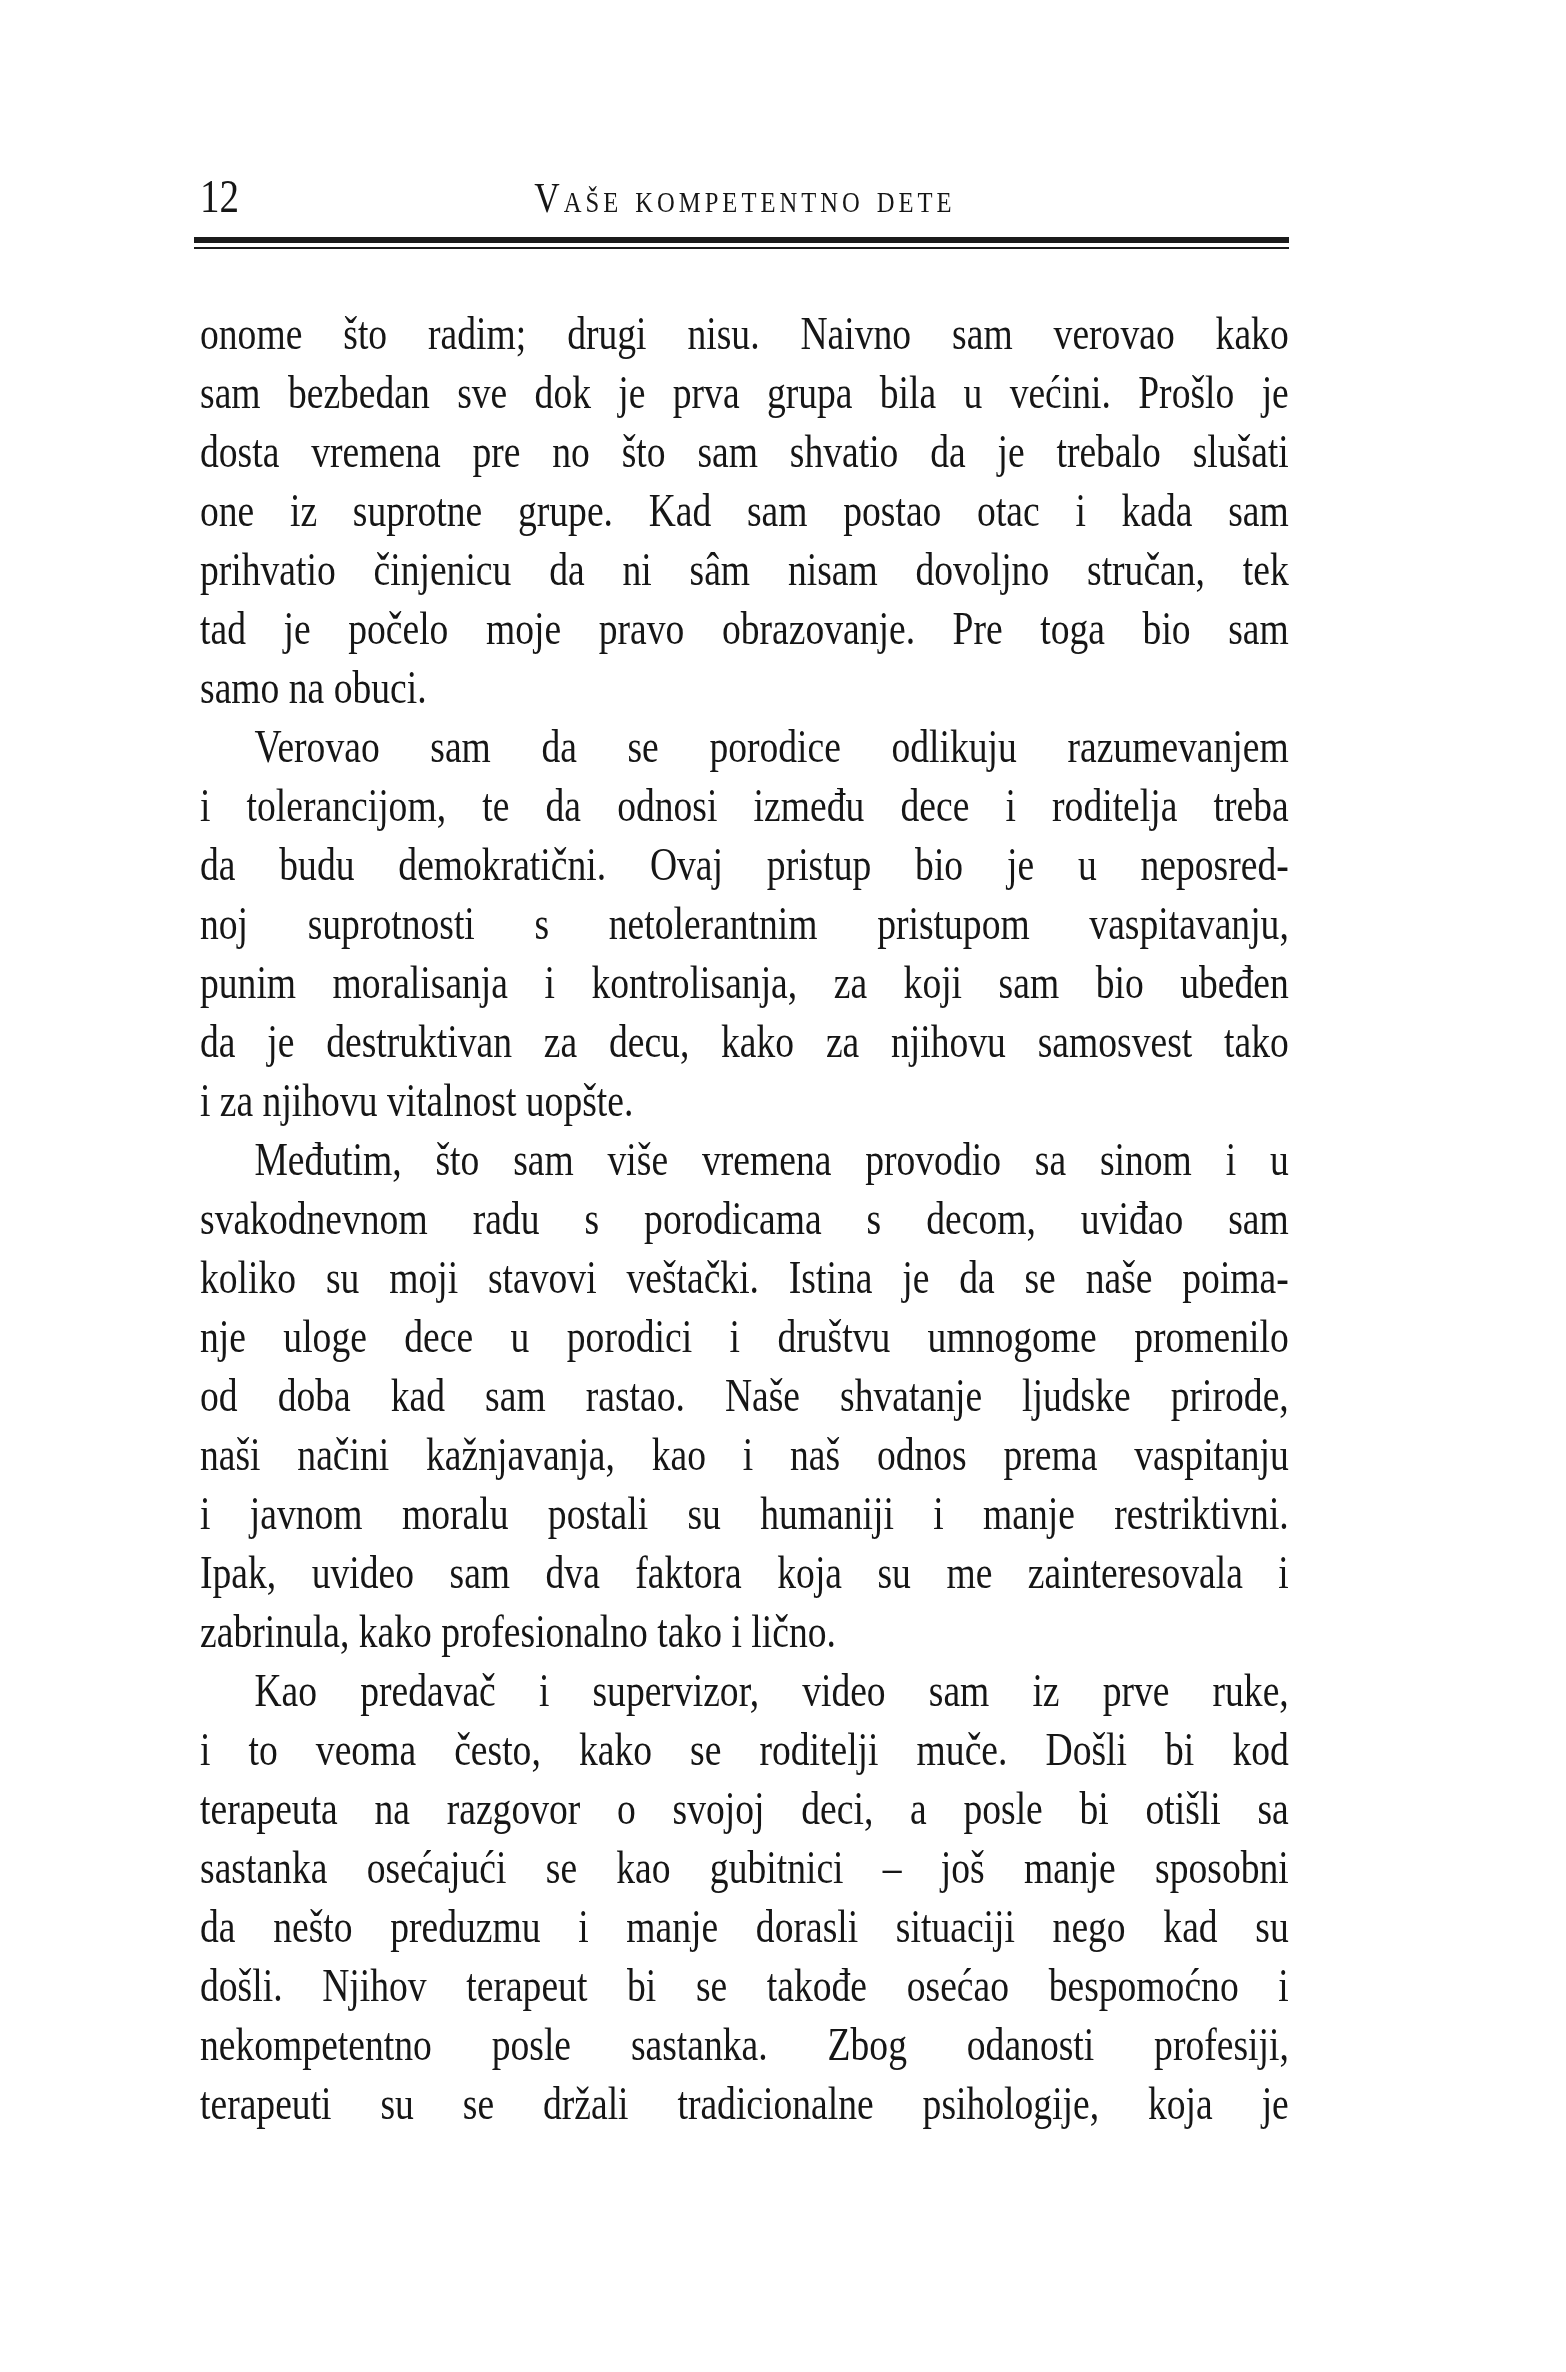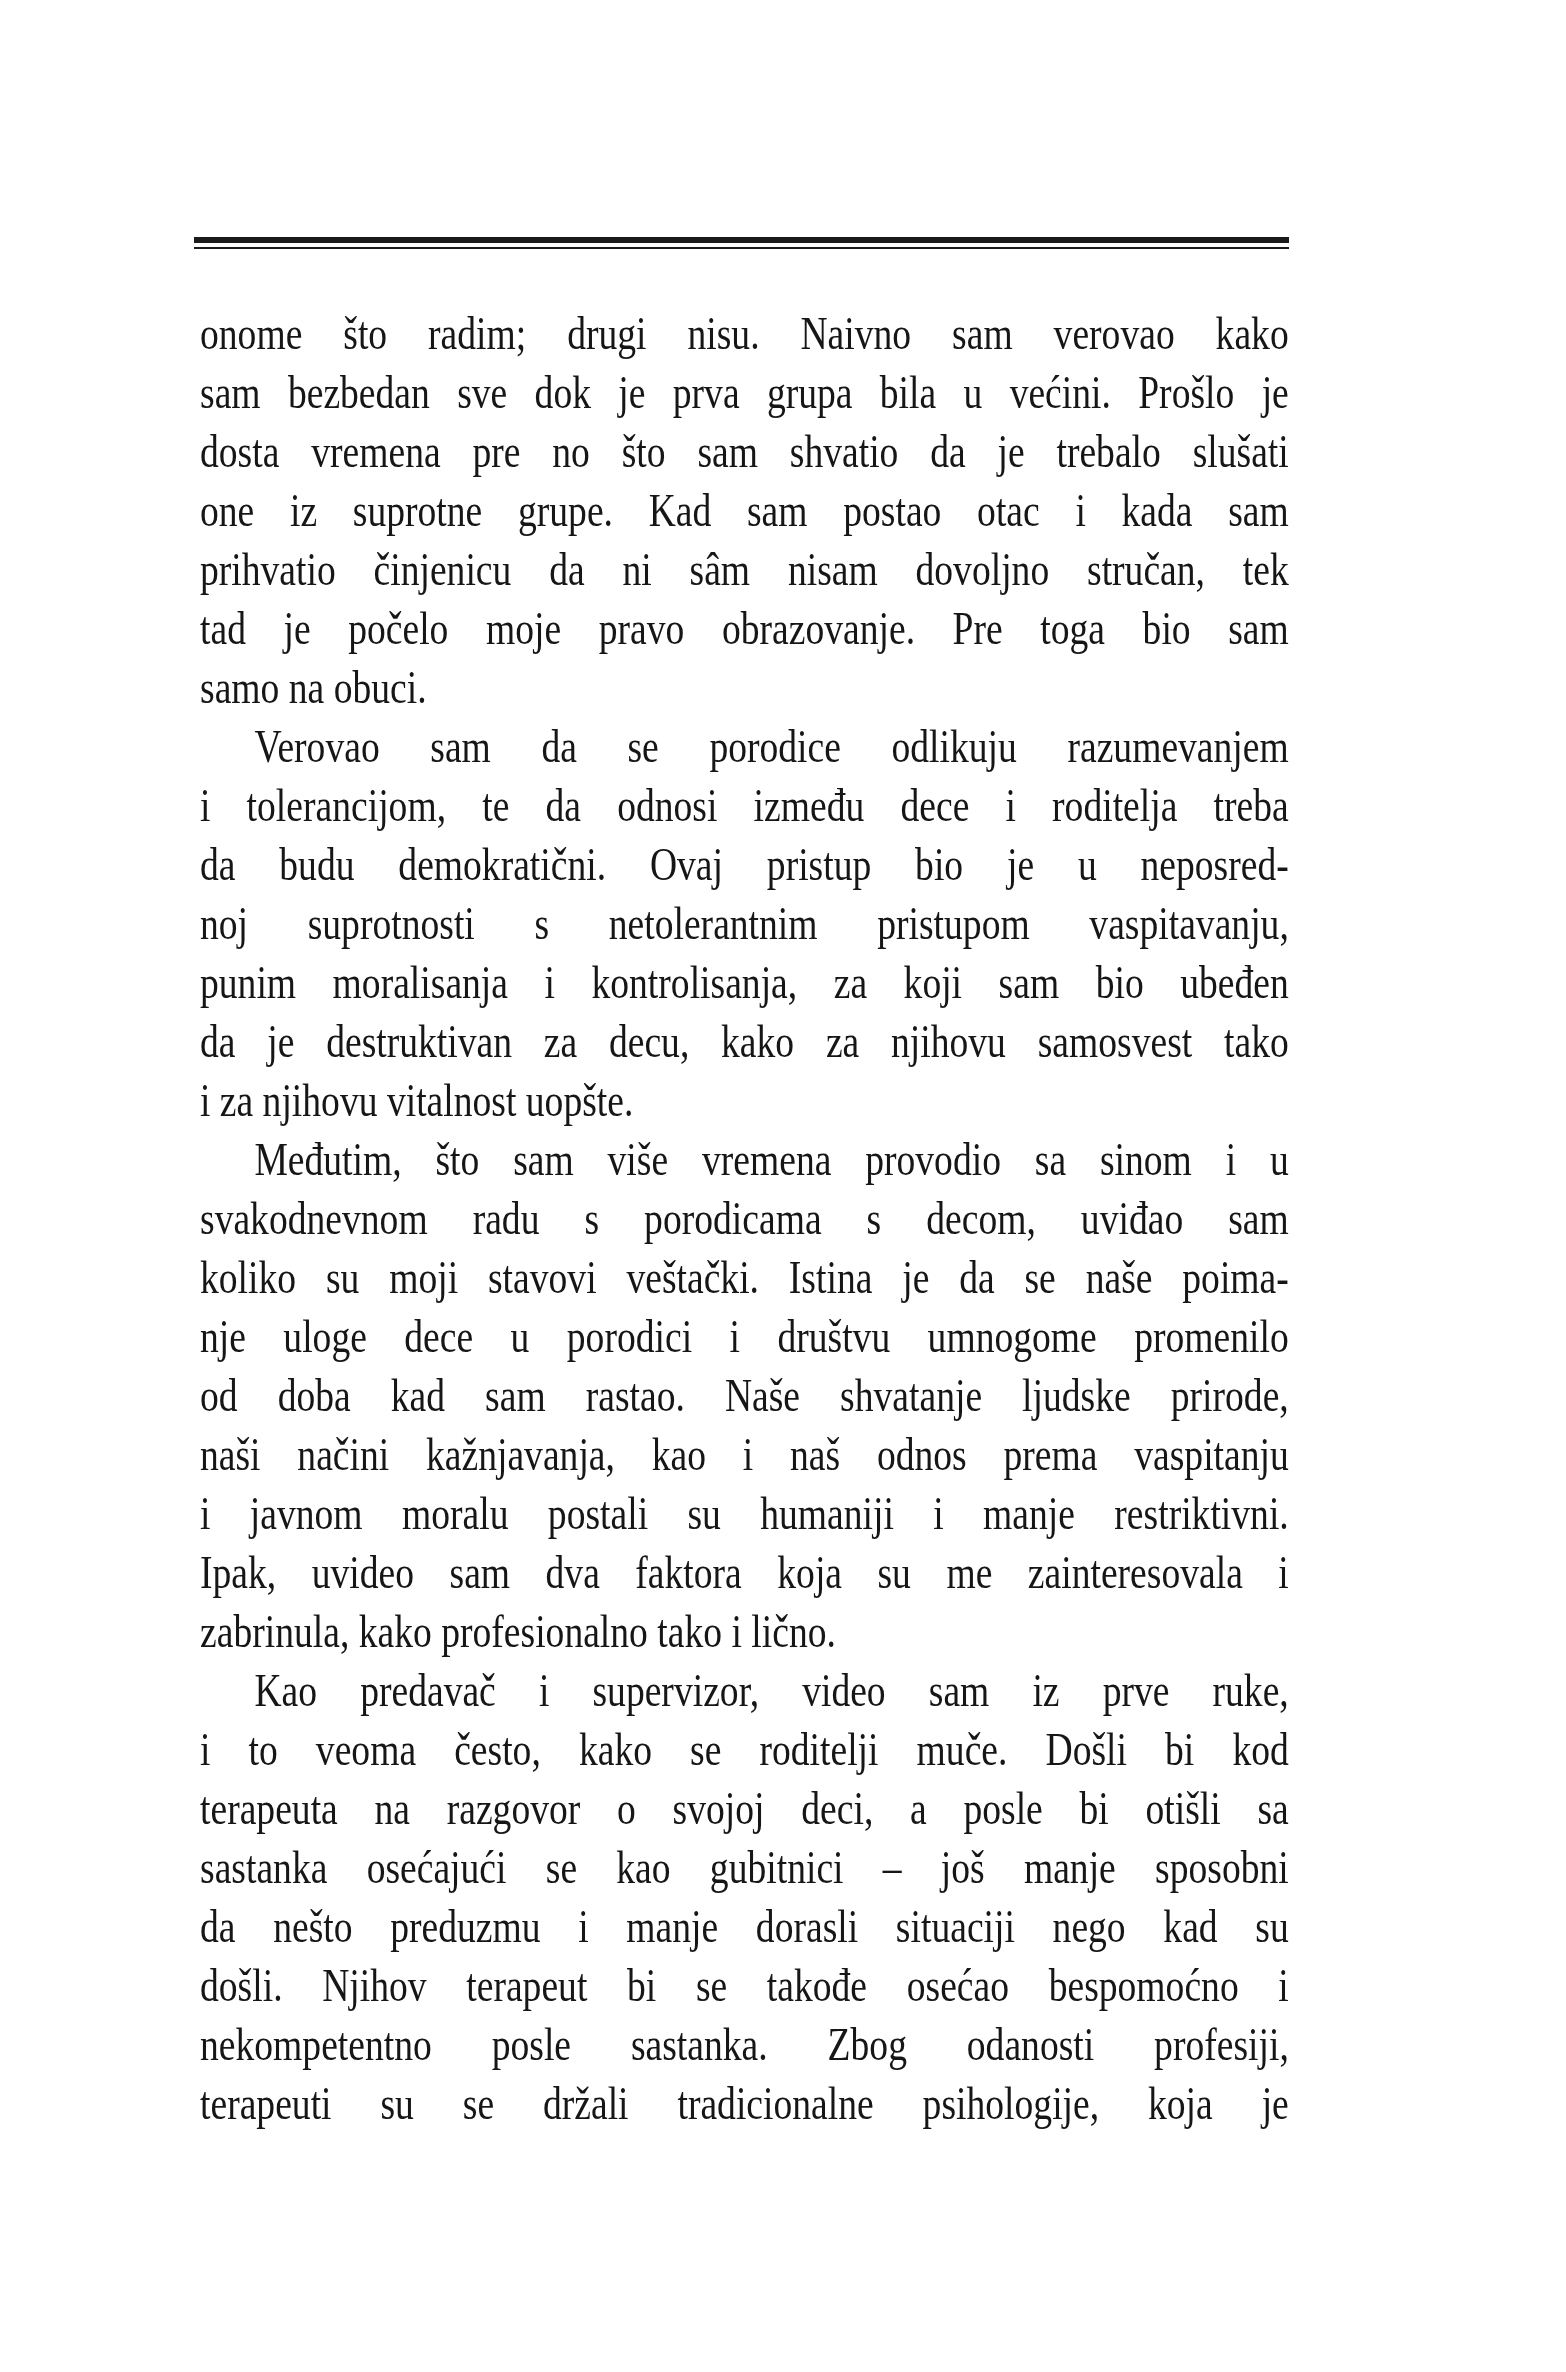--- a/index.html
+++ b/index.html
@@ -75,20 +75,24 @@
     padding-left: 68px;
   }
   .line span {
     display: inline-block;
   }
 </style>
 </head>
 <body>
 
 <div class="page">
+  <div class="header">
+    <span class="page-number">12</span>
+    <span class="running-title">Vaše kompetentno dete</span>
+  </div>
   <div class="header-rule"></div>
   <div class="body-text">
       <div class="line just">
         <span>onome</span>
         <span>što</span>
         <span>radim;</span>
         <span>drugi</span>
         <span>nisu.</span>
         <span>Naivno</span>
         <span>sam</span>

